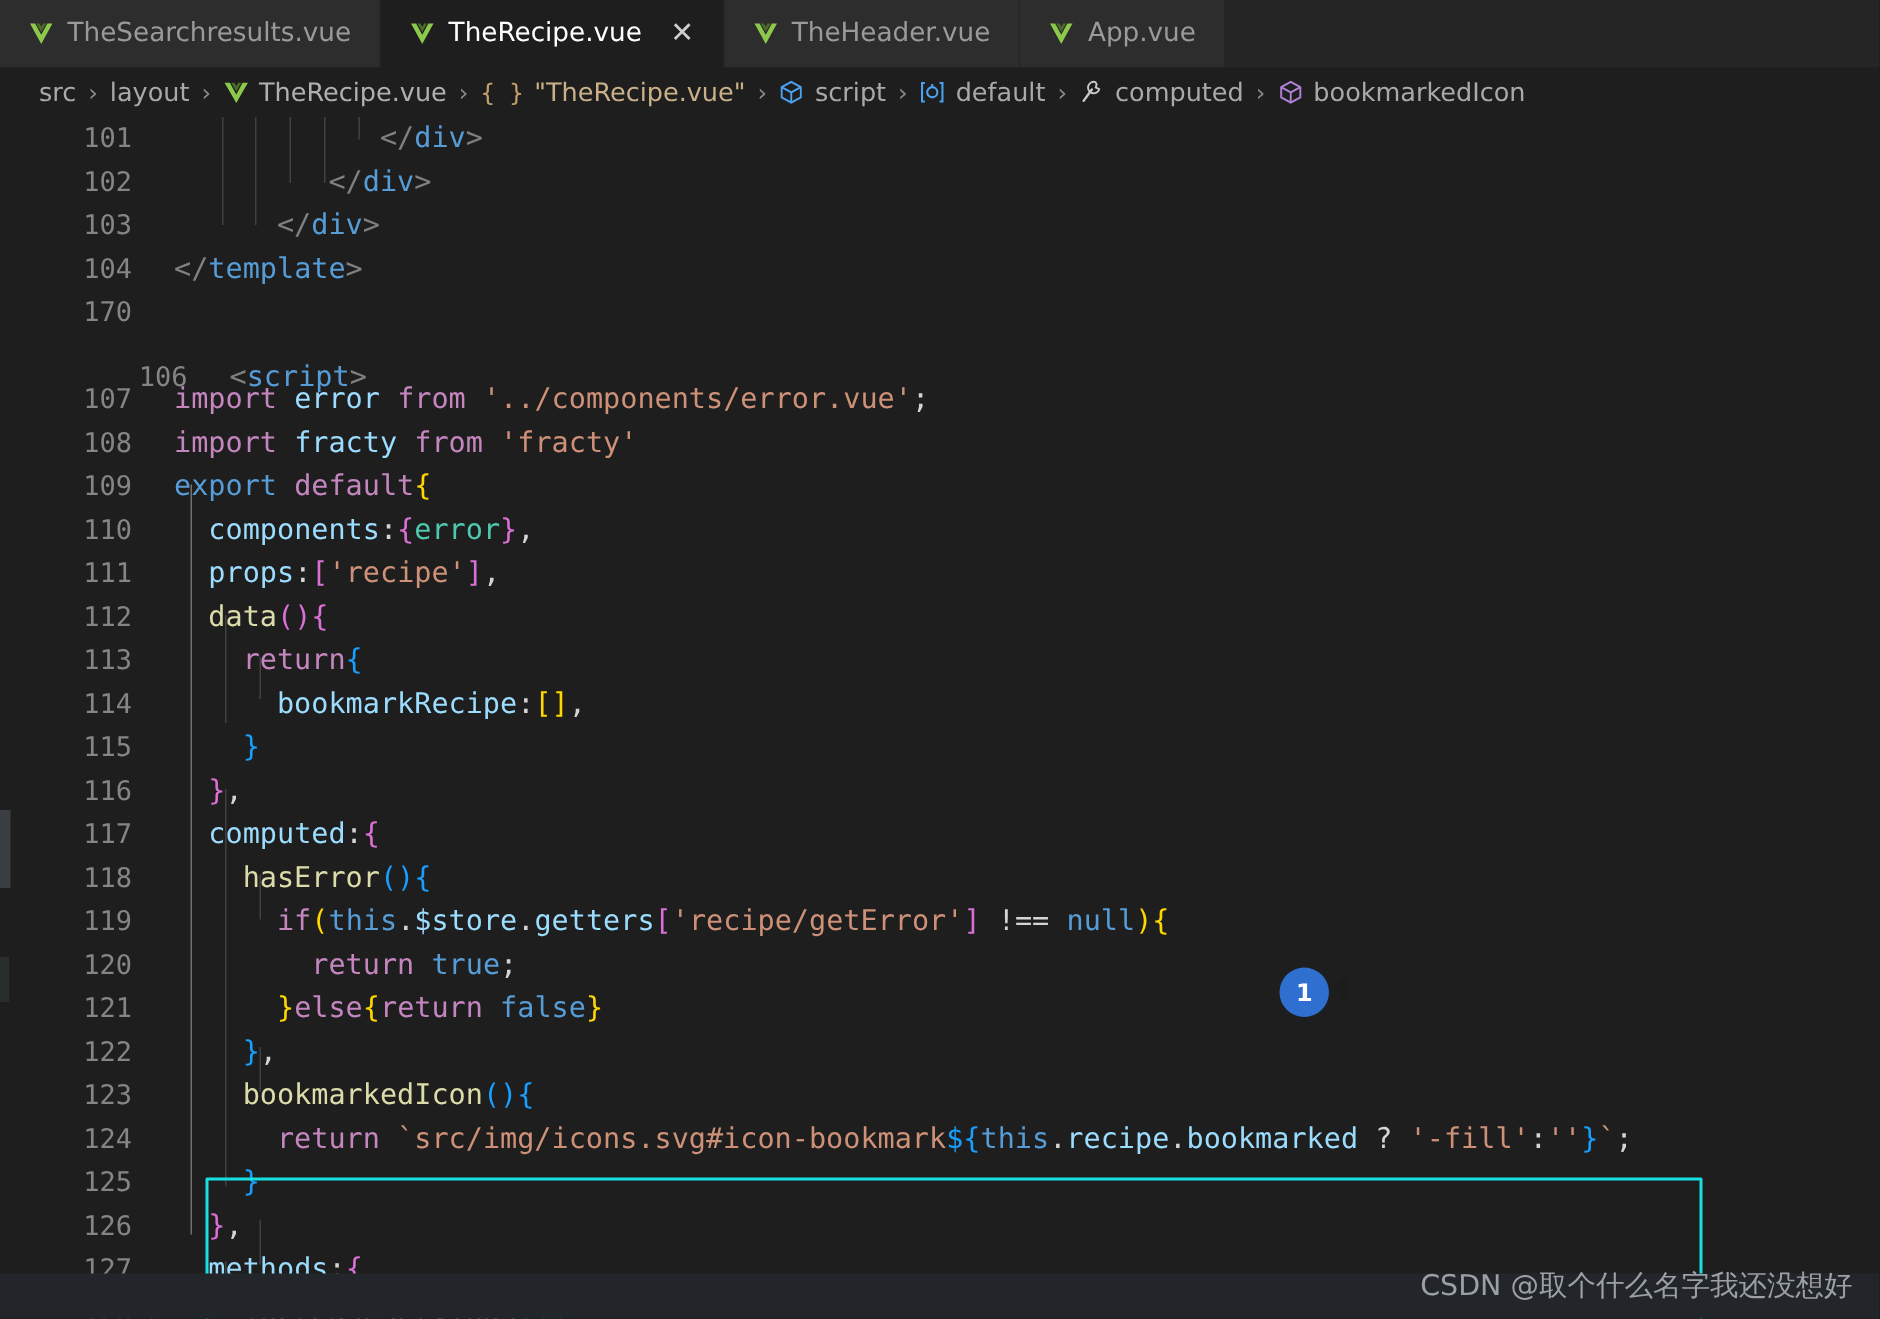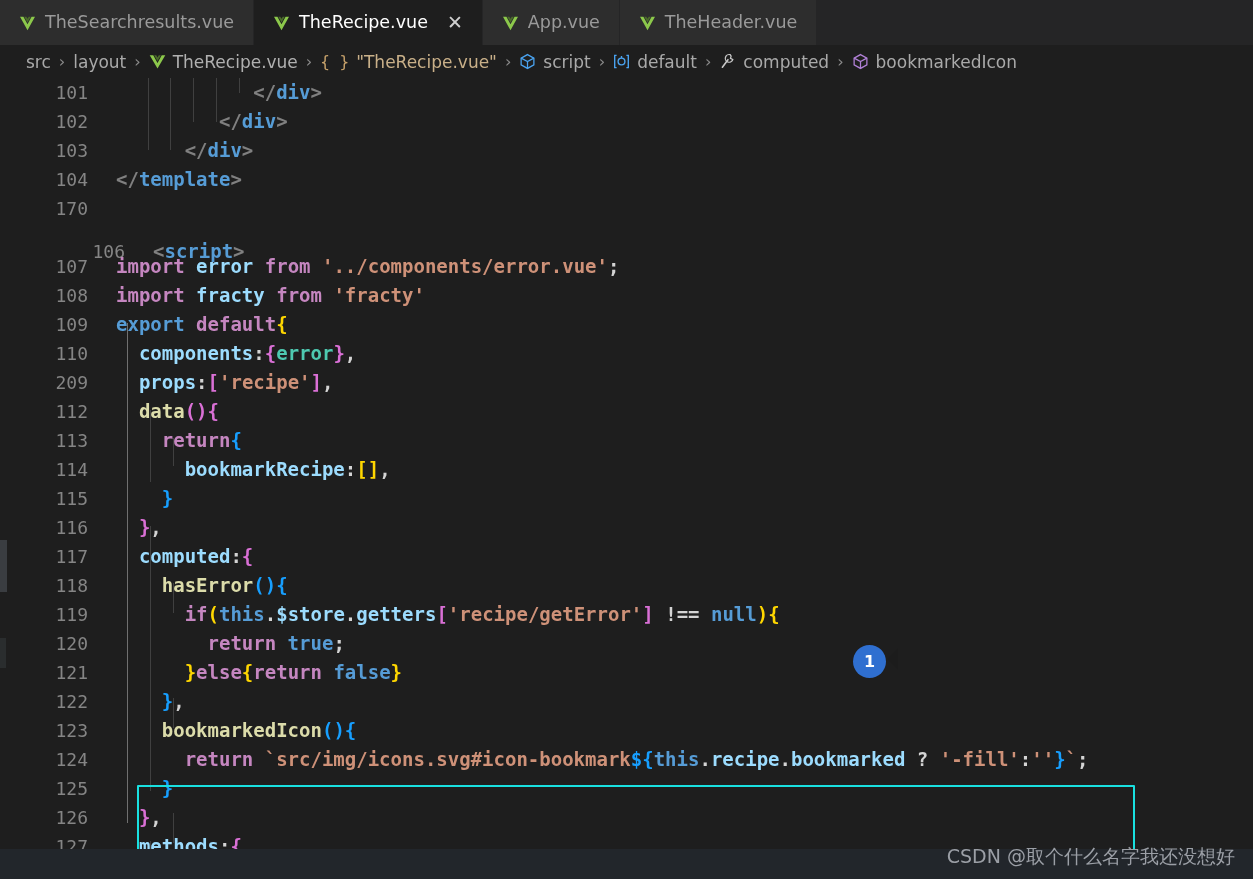--- a/index.html
+++ b/index.html
@@ -84,21 +84,20 @@
   }
   .fold{
     width:28px;flex:none;text-align:center;color:#c5a06a;font-size:17px;
     font-family:"DejaVu Sans","Liberation Sans",sans-serif;
   }
   .code{
     flex:1;white-space:pre;
     font-family:"DejaVu Sans Mono","Liberation Mono",monospace;
     font-size:19px;line-height:29px;
     padding-left:0px;
-    font-weight:bold;
   }
   .row.folded{background:#282d30;}
   .row.folded .code{background:transparent;}
 
   
   .guide{position:absolute;width:1px;background:#404040;}
   .guide.active{background:#707070;}
 
   
   .t-tag{color:#569cd6;}
@@ -191,31 +190,31 @@
       <span class="tab-close">✕</span>
     </div>
 
     <div class="tab">
       <span class="vue-ico">
         <svg viewBox="0 0 24 22" width="17" height="15" xmlns="http://www.w3.org/2000/svg">
           <path d="M1 1 L6 1 L12 12 L18 1 L23 1 L12 21 Z" fill="#8cc84b"></path>
           <path d="M7.2 1 L10.2 1 L12 4.2 L13.8 1 L16.8 1 L12 9.4 Z" fill="#4a6b2a"></path>
         </svg>
       </span>
-      <span class="tabname">App.vue</span>
+      <span class="tabname">TheHeader.vue</span>
     </div>
 
     <div class="tab">
       <span class="vue-ico">
         <svg viewBox="0 0 24 22" width="17" height="15" xmlns="http://www.w3.org/2000/svg">
           <path d="M1 1 L6 1 L12 12 L18 1 L23 1 L12 21 Z" fill="#8cc84b"></path>
           <path d="M7.2 1 L10.2 1 L12 4.2 L13.8 1 L16.8 1 L12 9.4 Z" fill="#4a6b2a"></path>
         </svg>
       </span>
-      <span class="tabname">TheHeader.vue</span>
+      <span class="tabname">App.vue</span>
     </div>
 
     <div class="tabbar-filler"></div>
   </div>
 
   <div class="breadcrumb">
 
     <span class="bc-seg">
       <span>src</span>
     </span>
@@ -363,21 +362,21 @@
       <span class="code"><span class="t-blue">export</span> <span class="t-kw">default</span><span class="t-y">{</span></span>
     </div>
 
     <div class="row" style="top:261px;">
       <span class="ln">110</span>
       <span class="fold"></span>
       <span class="code">  <span class="t-var">components</span><span class="t-plain">:</span><span class="t-m">{</span><span class="t-green">error</span><span class="t-m">}</span><span class="t-plain">,</span></span>
     </div>
 
     <div class="row" style="top:290px;">
-      <span class="ln">209</span>
+      <span class="ln">111</span>
       <span class="fold"></span>
       <span class="code">  <span class="t-var">props</span><span class="t-plain">:</span><span class="t-m">[</span><span class="t-str">'recipe'</span><span class="t-m">]</span><span class="t-plain">,</span></span>
     </div>
 
     <div class="row" style="top:319px;">
       <span class="ln">112</span>
       <span class="fold"></span>
       <span class="code">  <span class="t-fn">data</span><span class="t-m">(</span><span class="t-m">)</span><span class="t-m">{</span></span>
     </div>
 

